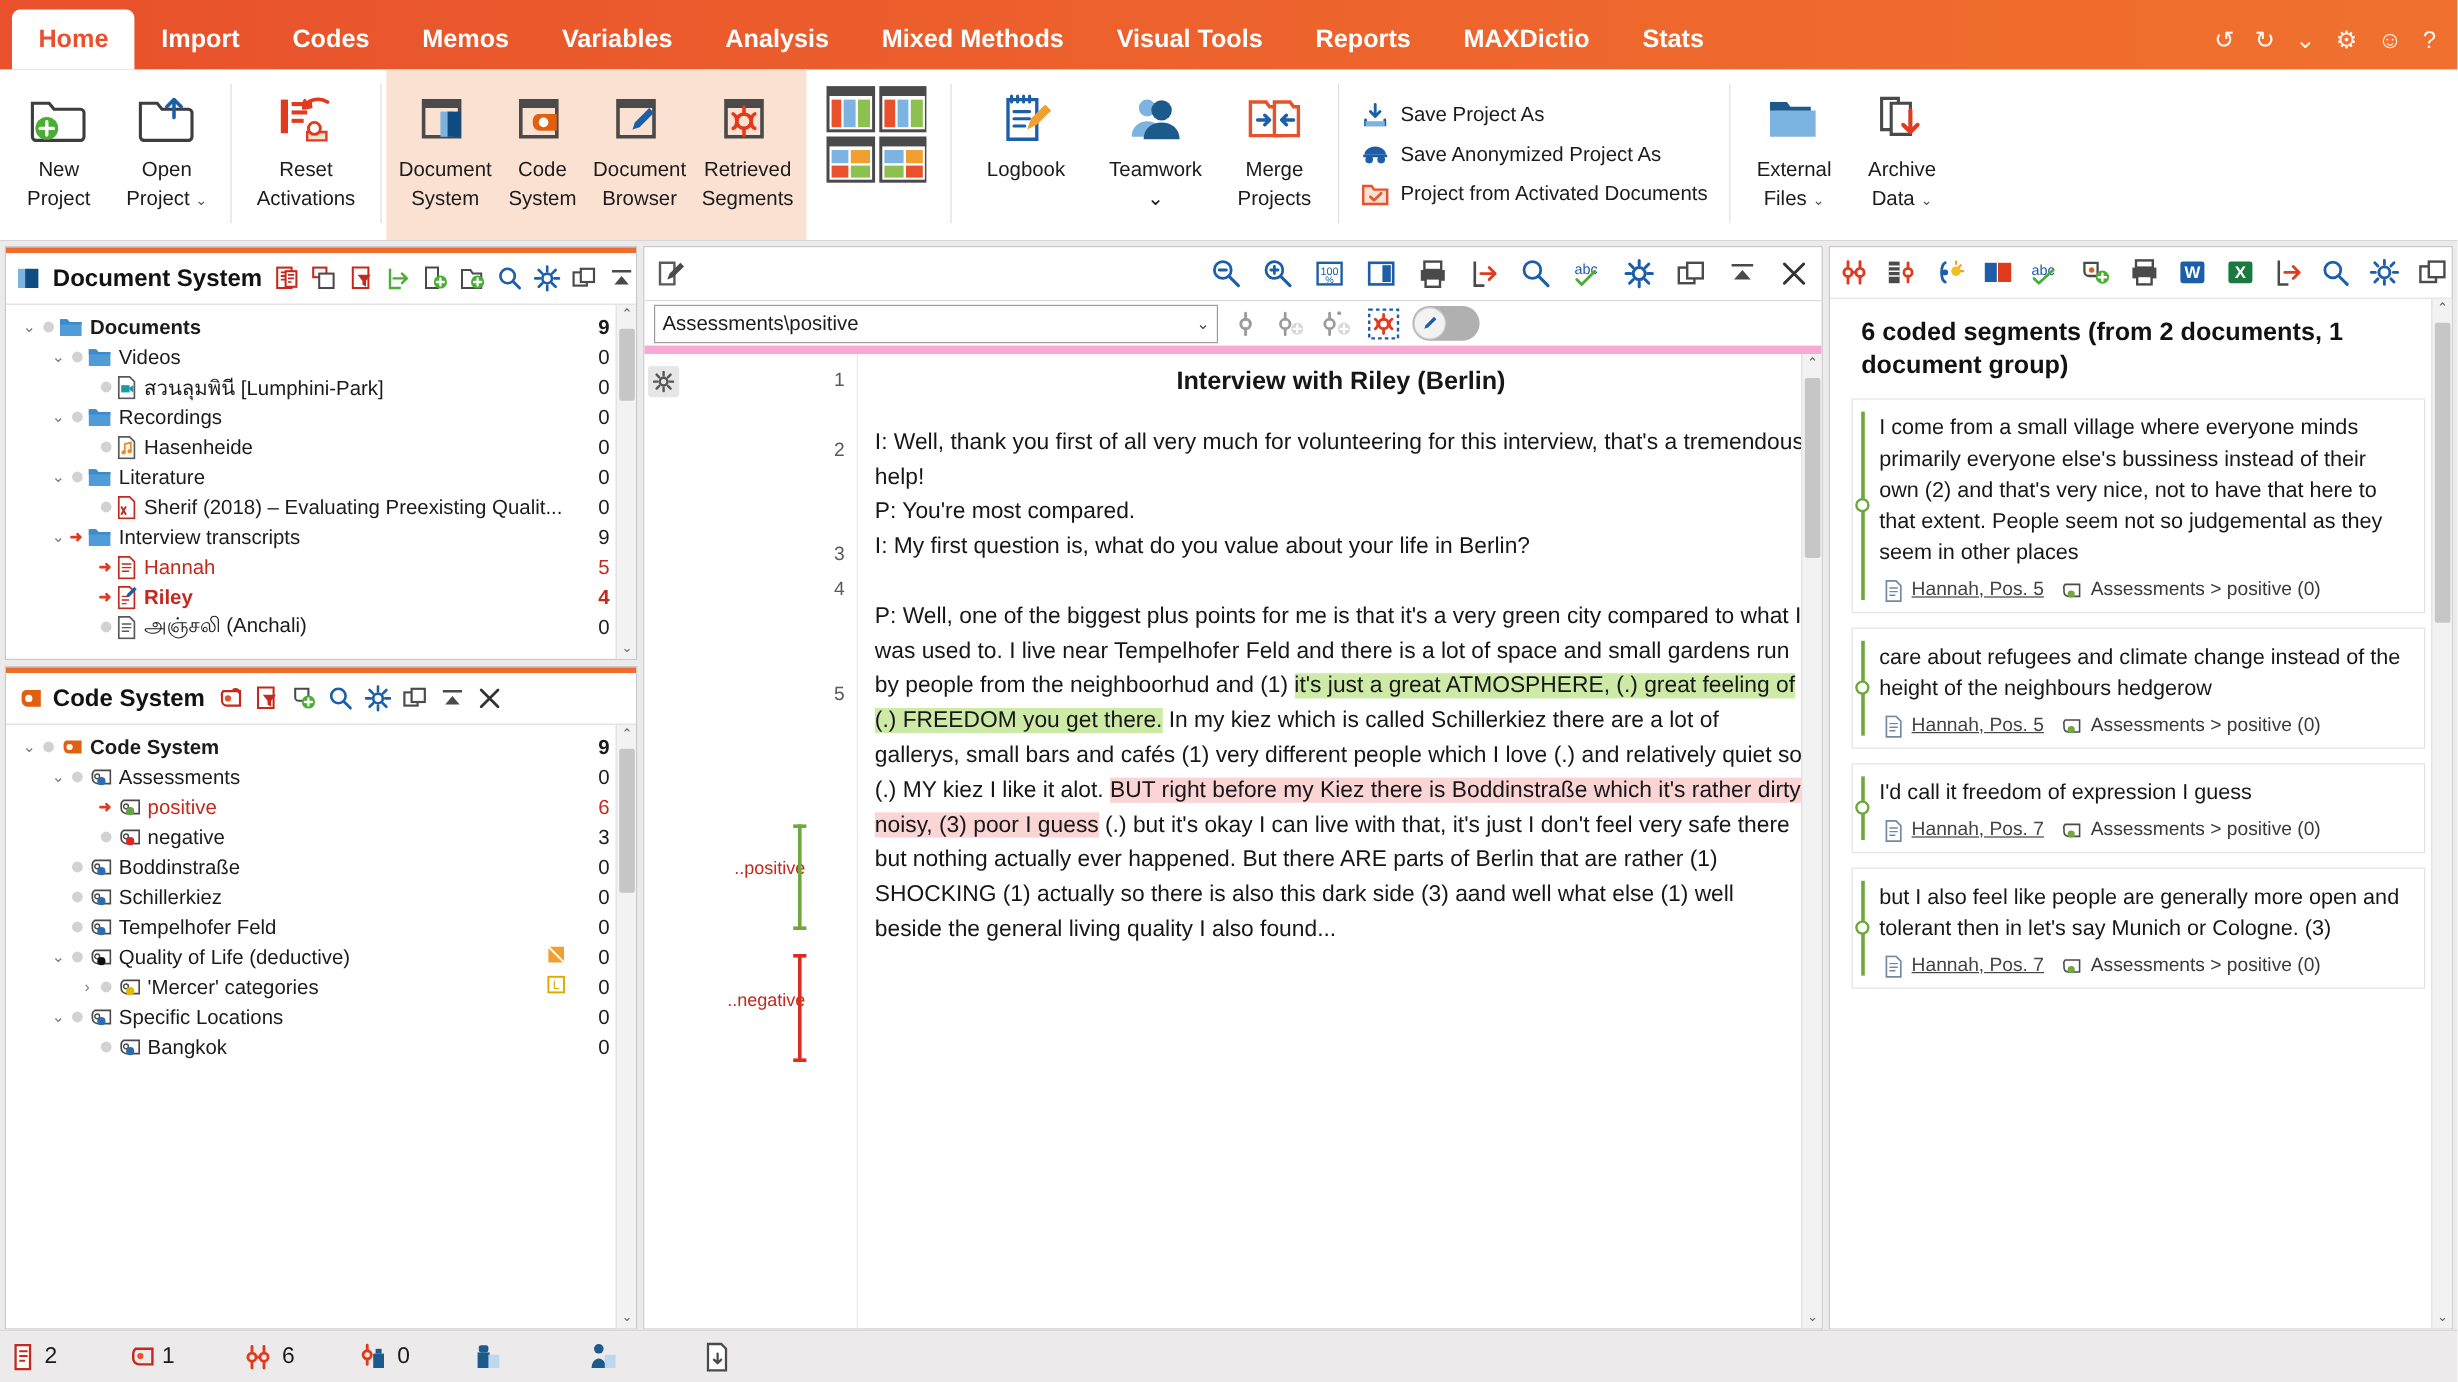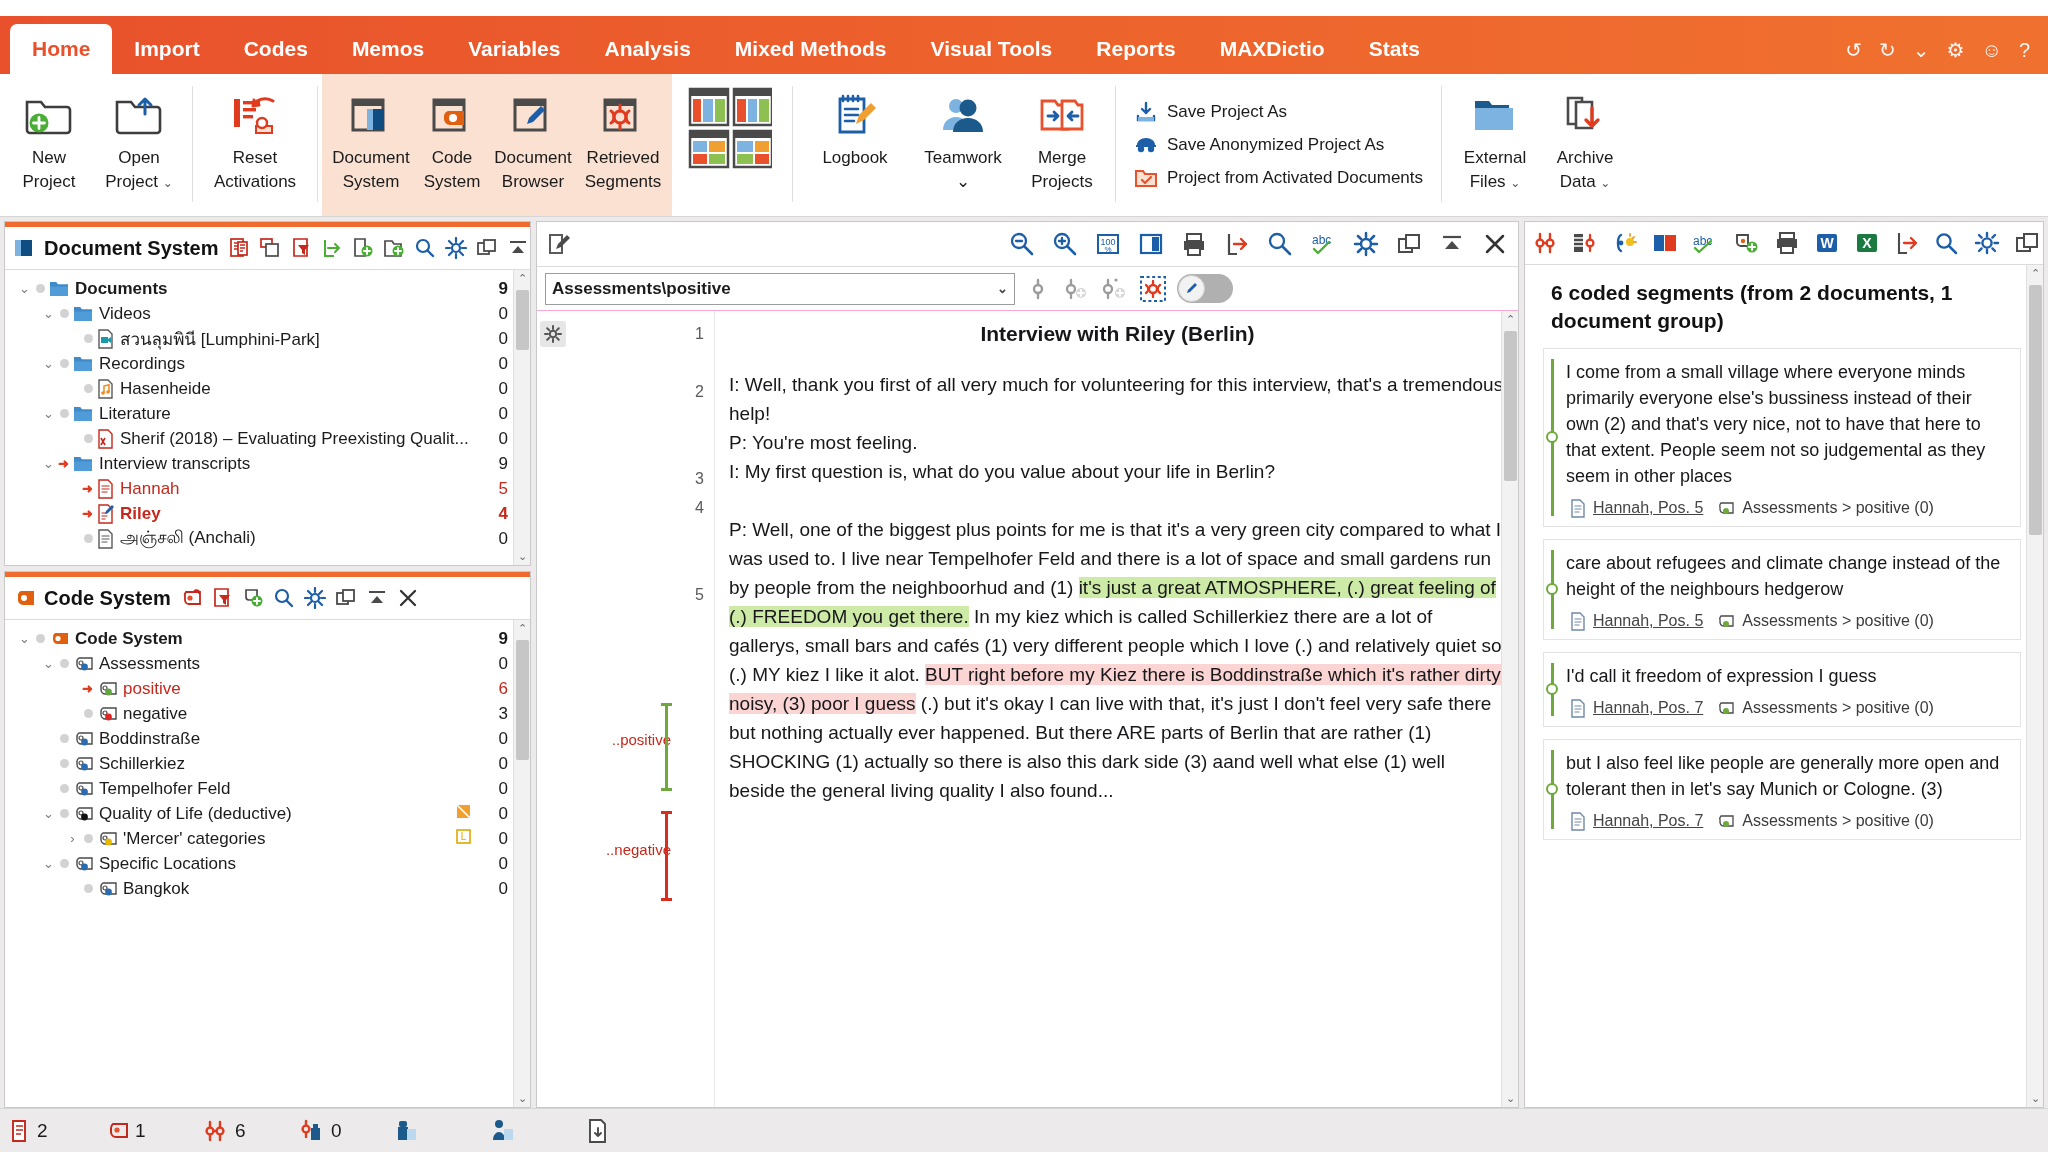--- a/index.html
+++ b/index.html
@@ -9,21 +9,21 @@
     overflow: hidden;
     background: #ffffff;
   }
   #app { width: 2048px; height: 1152px; display: flex; flex-direction: column; position: relative; }
 
   
   .ribbon-tabs {
     height: 58px;
     background: linear-gradient(90deg,#e8512c 0%, #ec5f2c 40%, #f0712f 100%);
     display: flex; align-items: flex-end;
-    position: relative; flex: none; margin-top: 16px;
+    position: relative; flex: none;
   }
   .tab {
     color: #fff; font-size: 21px; font-weight: bold;
     padding: 0 22px; height: 50px; line-height: 50px;
     white-space: nowrap; cursor: pointer;
   }
   .tab.active {
     background: #fff; color: #e8512c;
     border-radius: 7px 7px 0 0;
     margin-left: 10px;
@@ -105,21 +105,21 @@
   .scroll-v {
     position: absolute; right: 0; top: 0; width: 17px; height: 100%;
     background: #f2f2f2; border-left: 1px solid #e0e0e0;
   }
   .scroll-v .thumb { position: absolute; left: 2px; width: 13px; background: #c6c6c6; border-radius: 2px; }
   .scroll-v .arr { position: absolute; left: 0; width: 17px; height: 17px; text-align: center; font-size: 11px; color: #666; line-height: 17px; }
 
   
   .midcol { flex: 1; min-width: 0; display: flex; flex-direction: column; }
   .db-toolbar { height: 45px; display: flex; align-items: center; padding: 0 10px; gap: 17px; border-bottom: 1px solid #dcdcdc; }
-  .db-codebar { height: 44px; display: flex; align-items: center; padding: 4px 8px; gap: 10px; border-bottom: 1px solid #f9a8d4; font-weight: bold; }
+  .db-codebar { height: 44px; display: flex; align-items: center; padding: 4px 8px; gap: 10px; border-bottom: 7px solid #f9a8d4; }
   .combo {
     flex: 1; height: 32px; border: 1px solid #9d9d9d; background: #fff;
     display: flex; align-items: center; padding: 0 6px; font-size: 17px; color: #1b1b1b;
     max-width: 470px;
   }
   .combo .cv { flex: 1; }
   .combo .cc { color: #444; font-size: 13px; }
   .toggle-pill {
     width: 56px; height: 29px; border-radius: 15px; background: #b0b0b0;
     display: flex; align-items: center; position: relative; flex: none;
@@ -1066,21 +1066,21 @@
         <div class="numcol" style="position:relative;">
           <span class="n" style="top:14px;">1</span>
           <span class="n" style="top:72px;">2</span>
           <span class="n" style="top:159px;">3</span>
           <span class="n" style="top:188px;">4</span>
           <span class="n" style="top:275px;">5</span>
         </div>
         <div class="doctext">
           <div class="doctitle">Interview with Riley (Berlin)</div>
           <div class="para">I: Well, thank you first of all very much for volunteering for this interview, that's a tremendous help!</div>
-          <div class="para">P: You're most feeling.</div>
+          <div class="para">P: You're most compared.</div>
           <div class="para" style="margin-bottom:29px;">I: My first question is, what do you value about your life in Berlin?</div>
           <div class="para">
             <span>P: Well, one of the biggest plus points for me is that it's a very green city compared to what I was used to. I live near Tempelhofer Feld and there is a lot of space and small gardens run by people from the neighboorhud and (1) </span><span class="hl-green">it's just a great ATMOSPHERE, (.) great feeling of (.) FREEDOM you get there.</span><span> In my kiez which is called Schillerkiez there are a lot of gallerys, small bars and cafés (1) very different people which I love (.) and relatively quiet so (.) MY kiez I like it alot. </span><span class="hl-red">BUT right before my Kiez there is Boddinstraße which it's rather dirty, noisy, (3) poor I guess</span><span> (.) but it's okay I can live with that, it's just I don't feel very safe there but nothing actually ever happened. But there ARE parts of Berlin that are rather (1) SHOCKING (1) actually so there is also this dark side (3) aand well what else (1) well beside the general living quality I also found...</span>
           </div>
         </div>
         <div class="scroll-v" style="height:100%;">
           <div class="arr" style="top:0">⌃</div>
           <div class="thumb" style="top:20px;height:150px;"></div>
           <div class="arr" style="bottom:0">⌄</div>
         </div>

